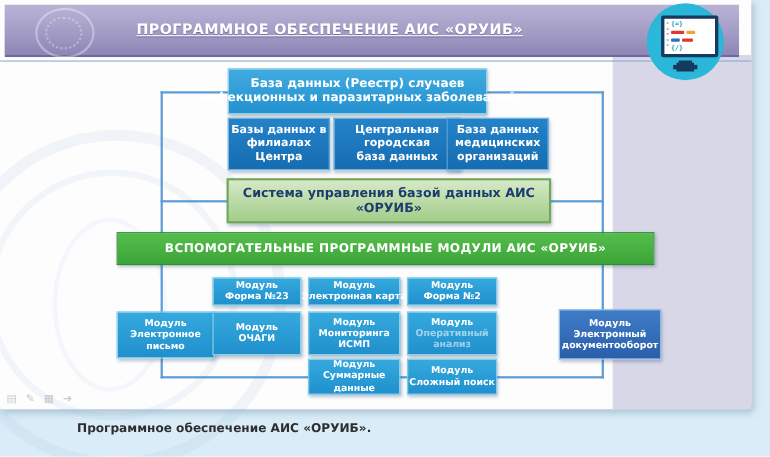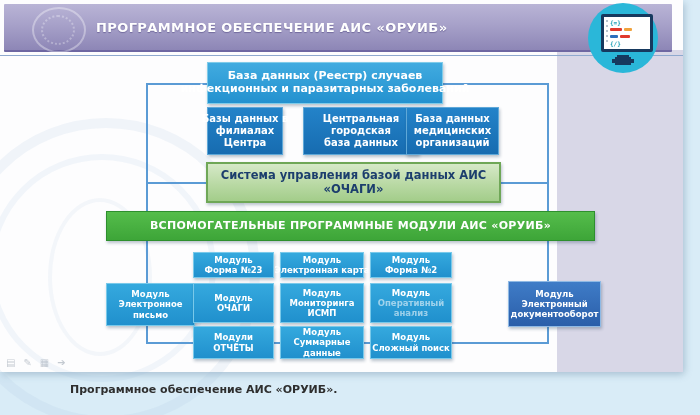--- a/index.html
+++ b/index.html
@@ -33,21 +33,21 @@
   }
   
   .banner{
     position:absolute;left:4px;top:4px;width:668px;height:46px;
     background:linear-gradient(180deg,#b9b4d6 0%,#a7a1c9 45%,#8d86b6 100%);
     border-bottom:2px solid #6e67a2;border-radius:1px;
     display:flex;align-items:center;
   }
   .banner-title{
     color:#ffffff;font-weight:bold;font-size:13px;letter-spacing:.4px;
-    padding-left:92px;text-shadow:0 1px 1px rgba(60,50,110,.45);white-space:nowrap;
+    padding-left:120px;text-shadow:0 1px 1px rgba(60,50,110,.45);white-space:nowrap;text-decoration:underline;
   }
   .banner-emblem{
     position:absolute;left:28px;top:3px;width:50px;height:42px;
     border-radius:50%;border:2px solid rgba(255,255,255,.35);
   }
   .banner-emblem::before{
     content:"";position:absolute;left:7px;top:6px;width:30px;height:26px;
     border-radius:50%;border:2px dotted rgba(255,255,255,.30);
   }
   .under-line{
@@ -130,32 +130,32 @@
 
   <div class="banner">
     <div class="banner-emblem"></div>
     <div class="banner-title">ПРОГРАММНОЕ ОБЕСПЕЧЕНИЕ АИС «ОРУИБ»</div>
   </div>
   <div class="under-line"></div>
 
   <div class="bx topdb" style="left:207px;top:62px;width:236px;height:42px;">База данных (Реестр) случаев
 инфекционных и паразитарных заболеваний</div>
 
-  <div class="bx darkdb" style="left:207px;top:107px;width:76px;height:48px;">Базы данных в
+  <div class="bx darkdb" style="left:207px;top:107px;width:93px;height:48px;">Базы данных в
 филиалах
 Центра</div>
   <div class="bx darkdb" style="left:303px;top:107px;width:116px;height:48px;">Центральная
 городская
 база данных</div>
   <div class="bx darkdb" style="left:406px;top:107px;width:93px;height:48px;">База данных
 медицинских
 организаций</div>
 
   <div class="bx dbms" style="left:206px;top:162px;width:295px;height:41px;">Система управления базой данных АИС
-«ОЧАГИ»</div>
+«ОРУИБ»</div>
 
   <div class="bx greenbar" style="left:106px;top:211px;width:489px;height:30px;">ВСПОМОГАТЕЛЬНЫЕ ПРОГРАММНЫЕ МОДУЛИ АИС «ОРУИБ»</div>
 
   <div class="bx cyan" style="left:106px;top:283px;width:89px;height:43px;">Модуль
 Электронное
 письмо</div>
 
   <div class="bx cyan c1 r1">Модуль
 Форма №23</div>
   <div class="bx cyan c2 r1">Модуль
@@ -167,22 +167,20 @@
 ОЧАГИ</div>
   <div class="bx cyan c2 r2">Модуль
 Мониторинга
 ИСМП</div>
   <div class="bx cyan c3 r2 cellwrap">
     <span>Модуль</span>
     <span class="faded">Оперативный
 анализ</span>
   </div>
 
-  <div class="bx cyan c1 r3">Модули
-ОТЧЁТЫ</div>
   <div class="bx cyan c2 r3">Модуль
 Суммарные
 данные</div>
   <div class="bx cyan c3 r3">Модуль
 Сложный поиск</div>
 
   <div class="bx rightmod" style="left:508px;top:281px;width:93px;height:46px;">Модуль
 Электронный
 документооборот</div>
 </div>

